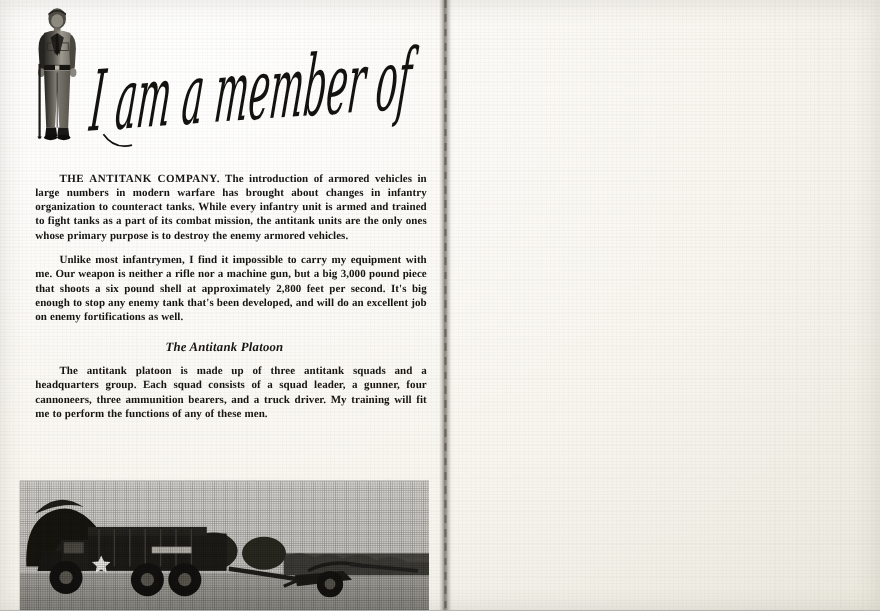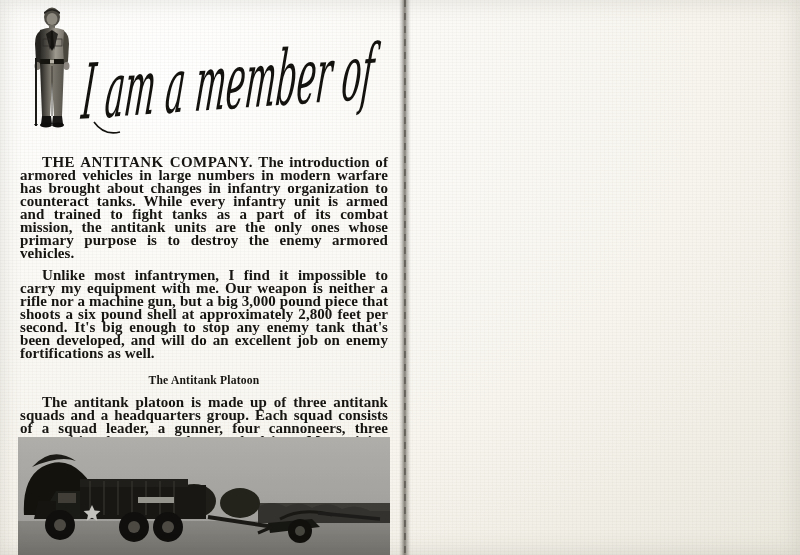--- a/index.html
+++ b/index.html
@@ -62,37 +62,38 @@
     font-style:italic;
     font-size:76px;
     fill:#14120f;
   }
 
   
   .col{position:absolute;}
   .col-left{left:20px;top:156px;width:368px;}
 
   p.body{
-    margin:0 0 9px 0;
-    font-size:15px;
+    margin:0 0 9px 12px;
+    font-size:10px;
     line-height:13.0px;
     text-align:justify;
     color:#171512;
     letter-spacing:.06px;
     word-spacing:.2px;
     text-indent:22px;
     font-weight:600;
   }
   p.body.tight{margin-bottom:8px;}
   .caps{font-weight:700;letter-spacing:.45px;}
 
   h2.subhead{
     margin:14px 0 9px 0;
     font-size:11.6px;
     line-height:13px;
+    font-style:italic;
     font-weight:700;
     text-align:center;
     color:#171512;
     letter-spacing:.2px;
   }
 
   
   .photo{position:absolute;overflow:hidden;background:#6f6f6d;}
   .photo svg{display:block;width:100%;height:100%;}
   .halftone{

